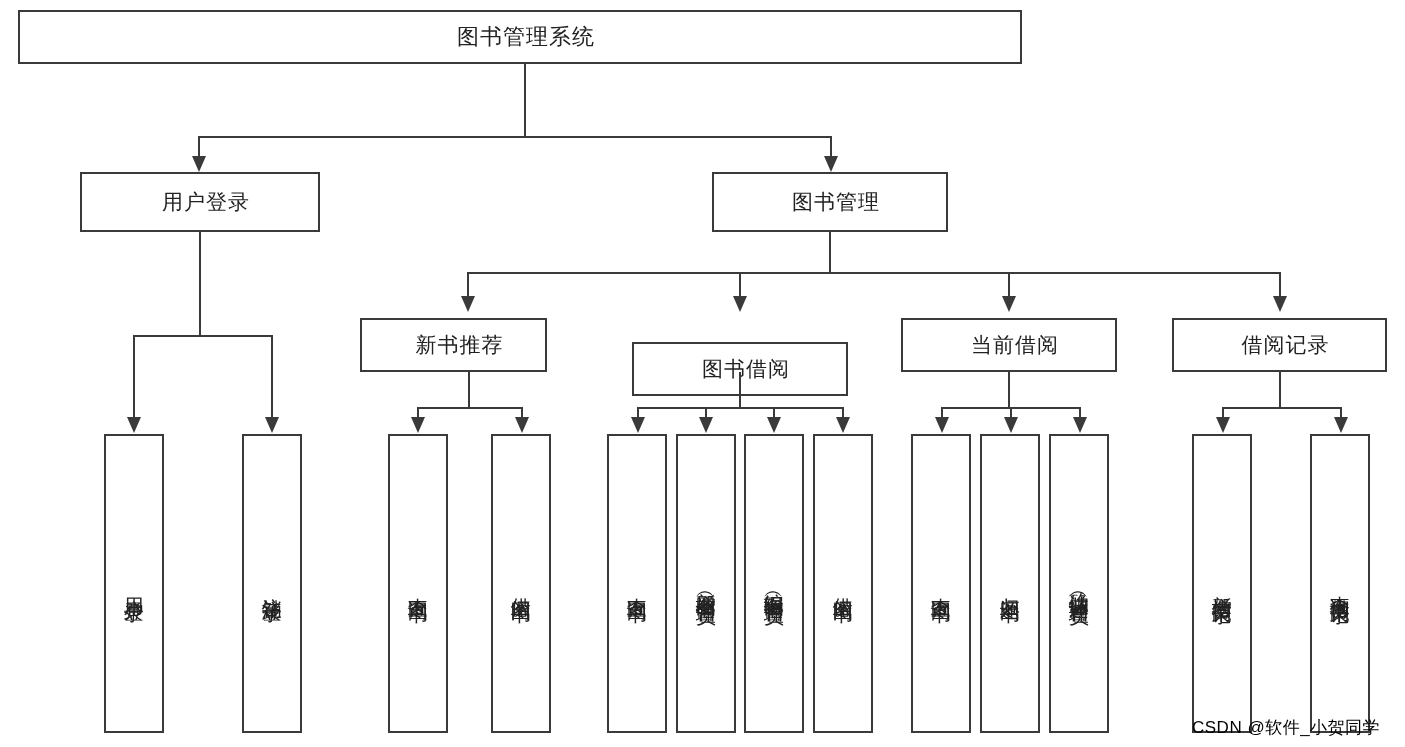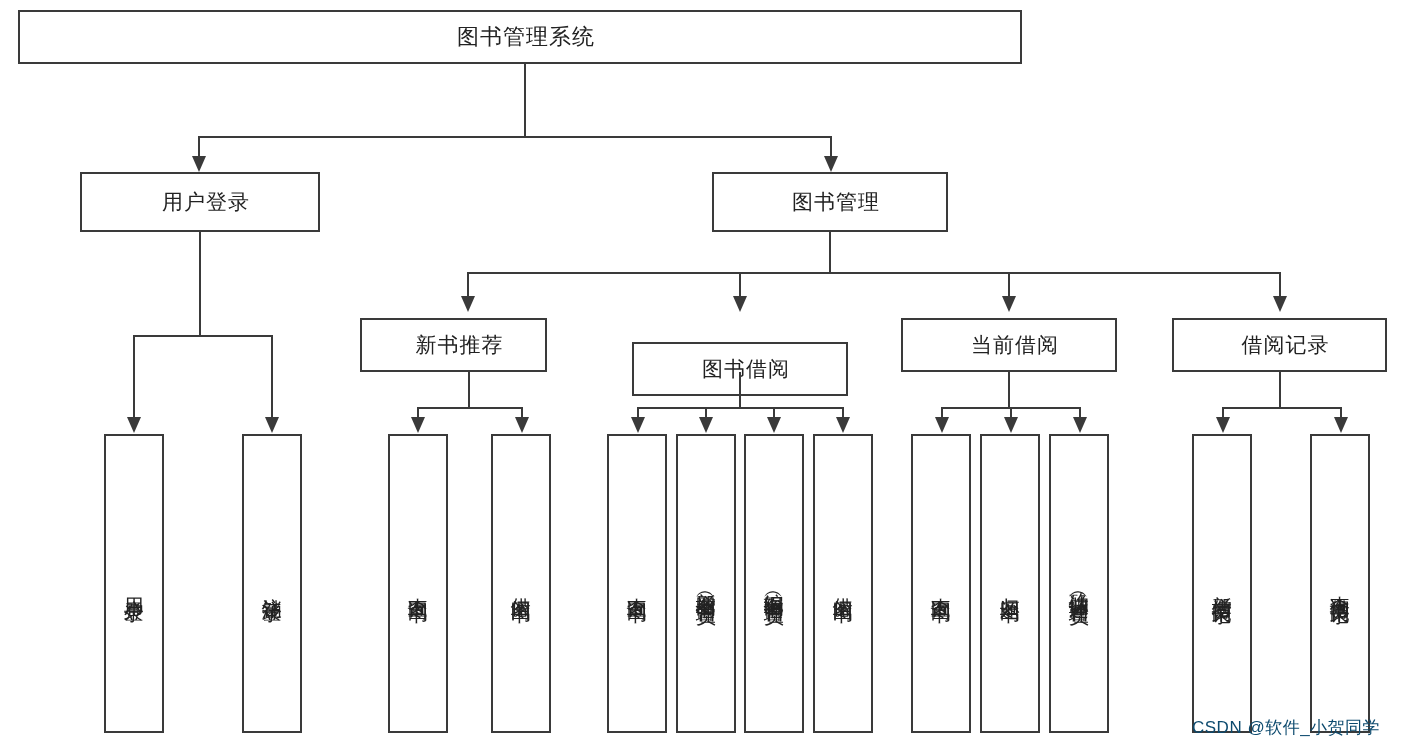--- a/index.html
+++ b/index.html
@@ -77,21 +77,21 @@
     height: 0;
     border-left: 7px solid transparent;
     border-right: 7px solid transparent;
     border-top: 16px solid #3a3a3a;
   }
 
   
   #watermark {
     position: absolute;
     font-size: 17px;
-    color: #0c4a6e;
+    color: #000000;
     white-space: nowrap;
     letter-spacing: 0.5px;
     user-select: none;
   }
 </style>
 </head>
 <body>
 
 <div id="canvas">
 

